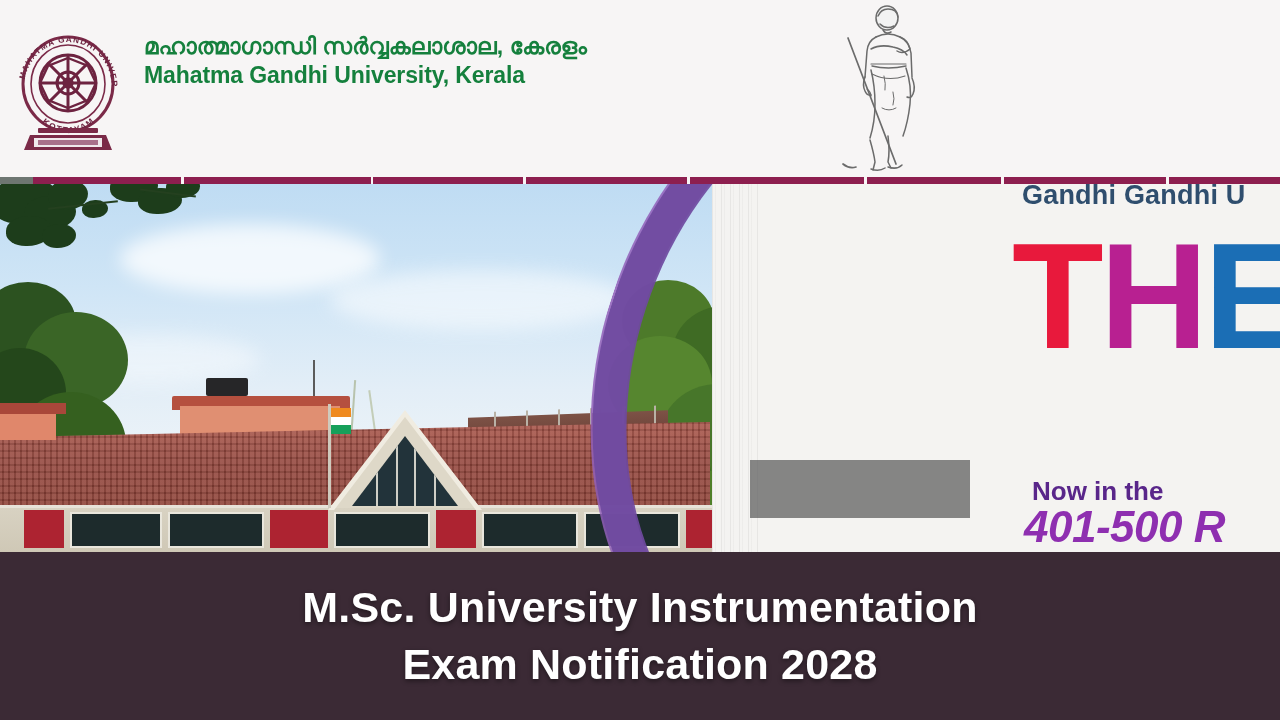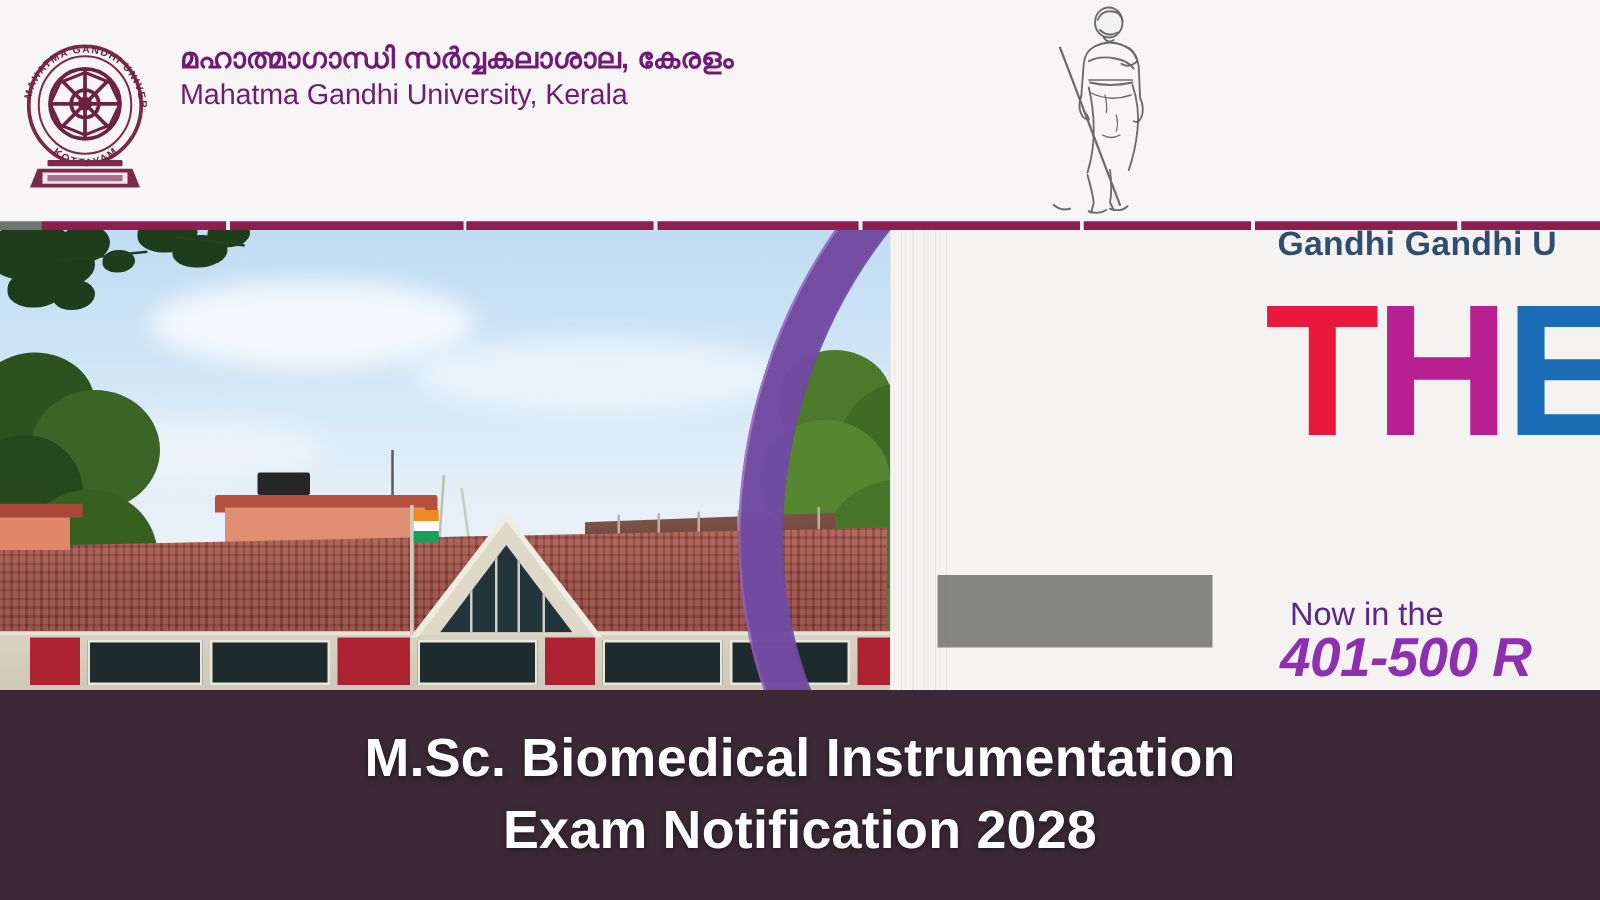--- a/index.html
+++ b/index.html
@@ -14,23 +14,23 @@
   .site-header {
     position:absolute; left:0; top:0; width:1280px; height:177px;
     background:#f7f5f5;
   }
   .brand { position:absolute; left:8px; top:26px; display:flex; align-items:flex-start; }
 
   .crest { position:relative; width:120px; height:130px; }
   .crest svg { display:block; }
 
   .brand-lines { margin-left:16px; padding-top:6px; }
-  .brand-lines .ln { color:#701a75; white-space:nowrap; line-height:1.22; }
+  .brand-lines .ln { color:#15803d; white-space:nowrap; line-height:1.22; }
   .ln-ml { font-size:23px; font-weight:600; letter-spacing:.1px; }
-  .ln-en { font-size:23px; font-weight:400; letter-spacing:-.1px; margin-top:1px; }
+  .ln-en { font-size:23px; font-weight:700; letter-spacing:-.1px; margin-top:1px; }
   .ln-hi { font-size:23px; font-weight:500; margin-top:2px; color:#8a4660; }
 
   .gandhi-figure { position:absolute; left:826px; top:4px; width:120px; height:168px; }
 
   
   .nav-strip {
     position:absolute; left:0; top:177px; width:1280px; height:7px;
     display:flex; background:#f7f5f5;
   }
   .nav-strip .nav-cell { height:7px; background:#8d1f4f; }
@@ -149,21 +149,21 @@
     font-size:27px; font-weight:700; color:#2f4e6e; white-space:nowrap; letter-spacing:.2px;
   }
   .the-logo { position:absolute; left:1012px; top:48px; display:flex; align-items:flex-start; }
   .the-letters { display:flex; }
   .the-letters .L {
     font-size:150px; font-weight:800; line-height:.86; letter-spacing:-4px;
     font-family:"Liberation Sans", sans-serif;
   }
   .rank-now {
     position:absolute; left:1032px; top:292px;
-    font-size:26px; font-weight:400; color:#59268a; white-space:nowrap;
+    font-size:26px; font-weight:700; color:#59268a; white-space:nowrap;
   }
   .rank-num {
     position:absolute; left:1024px; top:318px;
     font-size:44px; font-weight:800; color:#8e2fb0; white-space:nowrap; letter-spacing:-.5px;font-style:italic;
   }
 
   
   .title-band {
     position:absolute; left:0; top:552px; width:1280px; height:168px;
     background:#3b2a35;
@@ -389,17 +389,17 @@
         <span class="L" style="color:#1b6eb5">E</span>
       </div>
 
     </div>
 
     <div class="rank-now">Now in the</div>
     <div class="rank-num">401-500 R</div>
   </div>
 
   <div class="title-band">
-    <div class="tline">M.Sc. Biomedical Instrumentation</div>
+    <div class="tline">M.Sc. University Instrumentation</div>
     <div class="tline">Exam Notification 2028</div>
   </div>
 
 </div>
 
 </body></html>

